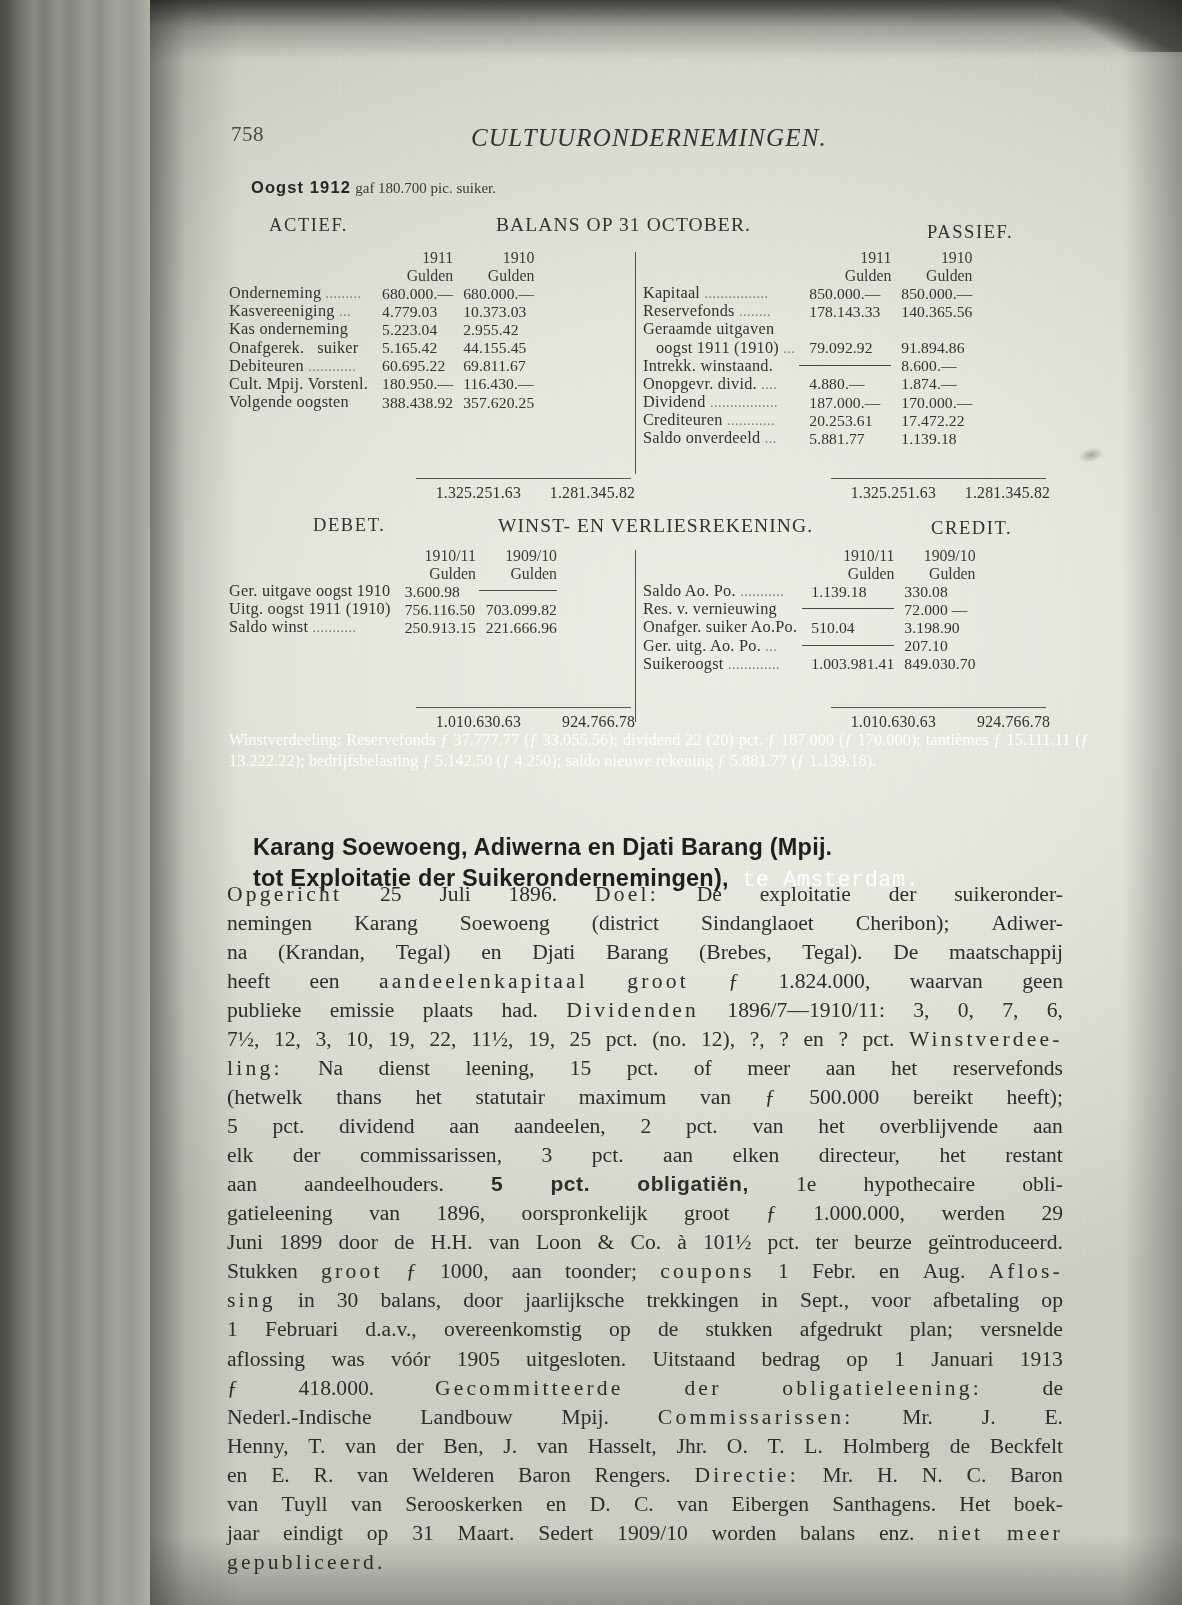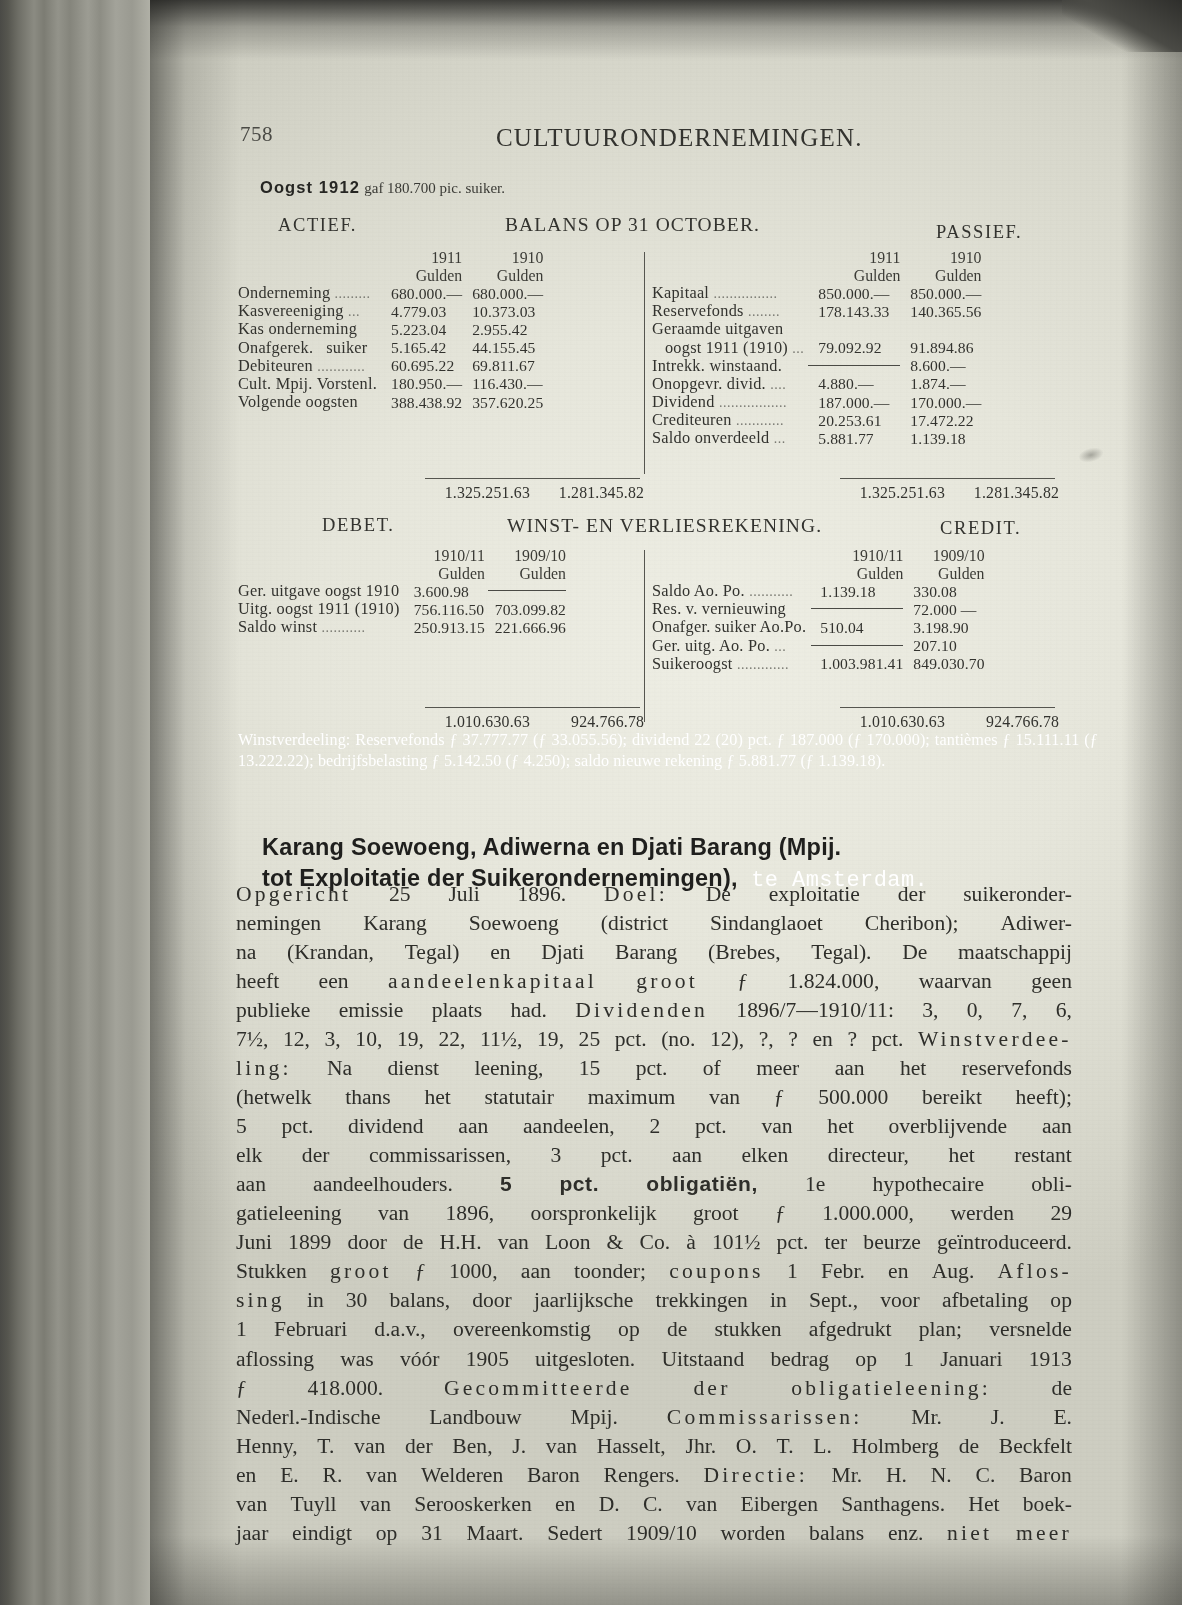--- a/index.html
+++ b/index.html
@@ -74,38 +74,38 @@
   .stain-right {
     position: absolute;
     right: 78px; top: 448px; width: 26px; height: 14px;
     background: radial-gradient(ellipse at center, rgba(90,90,84,.45), rgba(90,90,84,0) 70%);
     transform: rotate(-14deg);
   }
 
   
   .content {
     position: absolute;
-    left: 150px; top: 0;
+    left: 141px; top: 0;
     width: 1032px; height: 1145px;
     color: #2b2b28;
   }
   .blk { position: absolute; }
 
   .folio {
     left: 90px; top: 122px;
     font-size: 21px;
     color: #4a4a45;
     letter-spacing: .5px;
   }
   .running-head {
     left: 330px; top: 124px;
     font-size: 25px;
+    font-style: italic;
     letter-spacing: 1.2px;
     color: #33332f;
-    margin-left: 16px;
   }
 
   .oogst-line {
     left: 110px; top: 178px;
     font-size: 17px;
     color: #3a3a35;
   }
   .oogst-line b {
     font-family: "Liberation Sans", sans-serif;
     font-size: 16.5px;
@@ -748,16 +748,17 @@
           <span>31</span> 
           <span>Maart.</span> 
           <span>Sedert</span> 
           <span>1909/10</span> 
           <span>worden</span> 
           <span>balans</span> 
           <span>enz.</span> 
           <span class="sp">niet</span> 
           <span class="sp">meer</span>
         </div>
+        <div class="line-row last"><span class="sp">gepubliceerd.</span></div>
       </div>
 
   </div>
 </div>
 
 </body></html>

